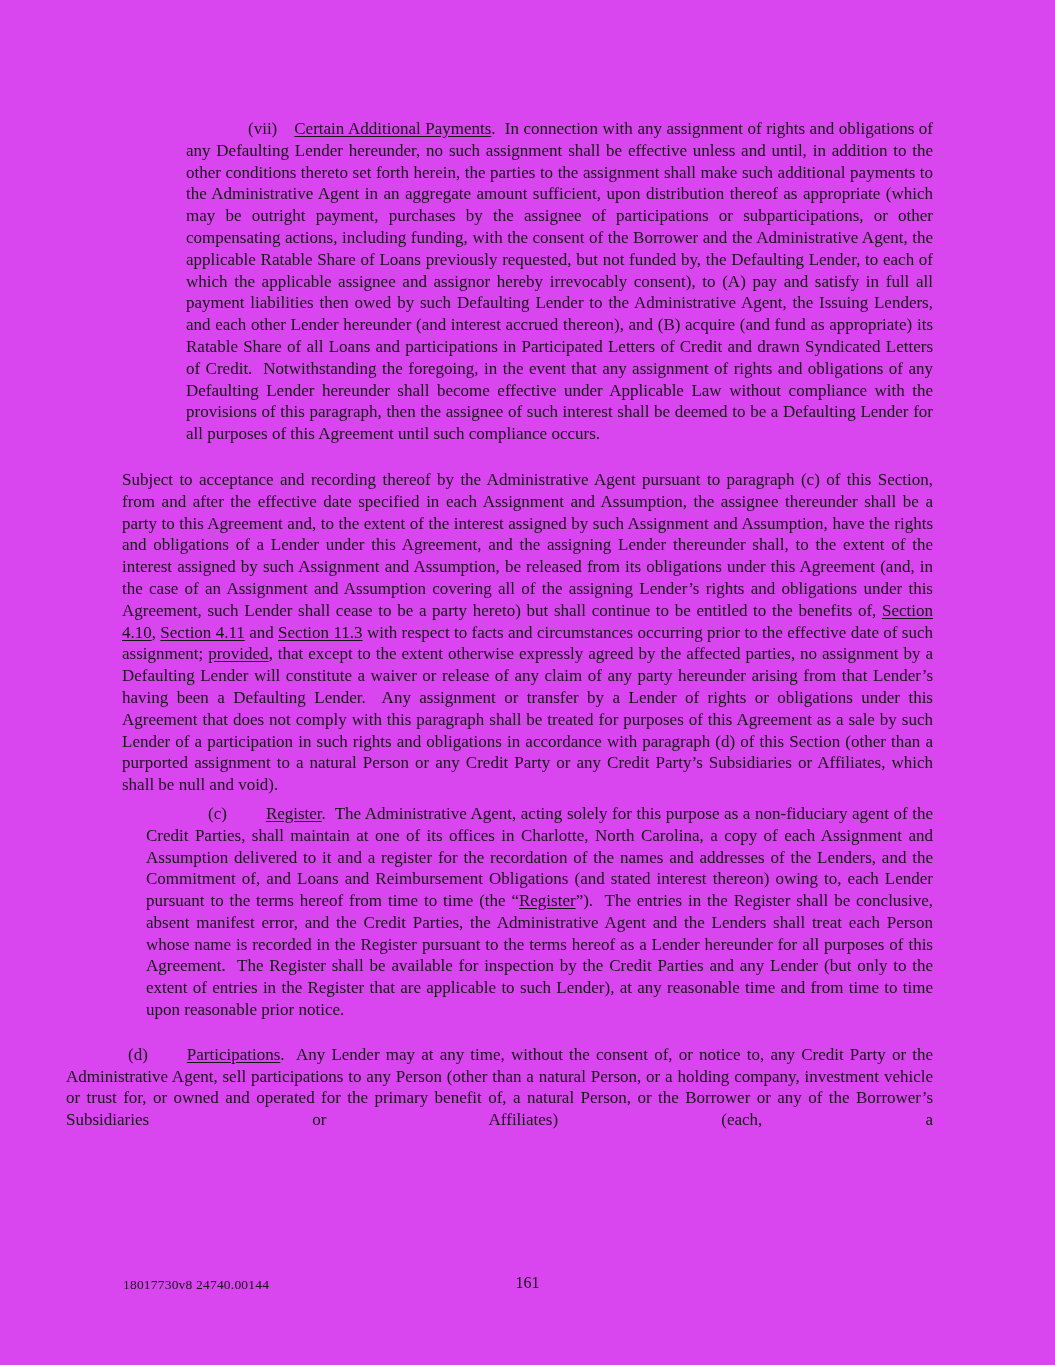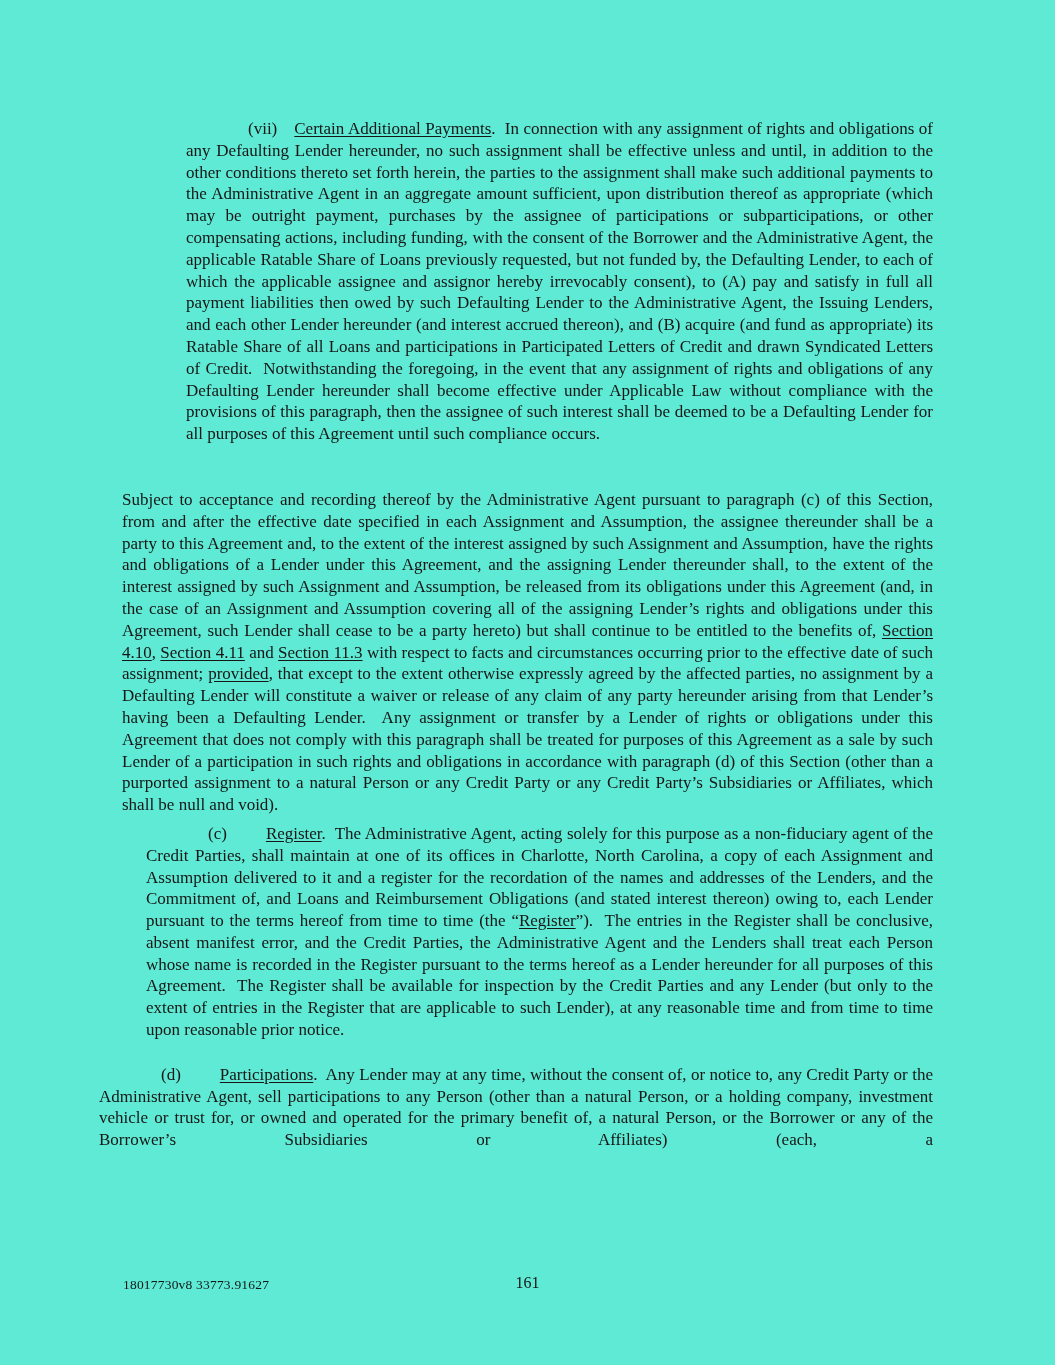--- a/index.html
+++ b/index.html
@@ -4,48 +4,48 @@
 <style>
   html, body {
     margin: 0;
     padding: 0;
     background: #ffffff;
   }
   .page {
     position: relative;
     width: 1055px;
     height: 1365px;
-    background: #5eead4;
+    background: #d946ef;
     font-family: "Liberation Serif", "DejaVu Serif", serif;
     color: #161616;
     overflow: hidden;
   }
   .content {
     padding-top: 118px;
   }
   .para {
     font-size: 17px;
     line-height: 21.8px;
     text-align: justify;
     margin: 0 122px 0 122px;
   }
   .p-vii {
     margin-left: 186px;
     text-indent: 62px;
   }
   .p-subject {
-    margin-top: 44px;
+    margin-top: 24px;
   }
   .p-c {
     margin-left: 146px;
     margin-top: 7px;
     text-indent: 62px;
   }
   .p-d {
-    margin-left: 99px;
+    margin-left: 66px;
     margin-top: 23px;
     text-indent: 62px;
     text-align-last: justify;
   }
   .u {
     text-decoration: underline;
     text-underline-offset: 2px;
   }
   .tab {
     display: inline-block;
@@ -79,16 +79,16 @@
 
 <div class="page">
   <div class="content">
     <p class="para p-vii"><span>(vii)</span><span class="tab"></span><span class="u">Certain Additional Payments</span><span>.&nbsp; In connection with any assignment of rights and obligations of any Defaulting Lender hereunder, no such assignment shall be effective unless and until, in addition to the other conditions thereto set forth herein, the parties to the assignment shall make such additional payments to the Administrative Agent in an aggregate amount sufficient, upon distribution thereof as appropriate (which may be outright payment, purchases by the assignee of participations or subparticipations, or other compensating actions, including funding, with the consent of the Borrower and the Administrative Agent, the applicable Ratable Share of Loans previously requested, but not funded by, the Defaulting Lender, to each of which the applicable assignee and assignor hereby irrevocably consent), to (A) pay and satisfy in full all payment liabilities then owed by such Defaulting Lender to the Administrative Agent, the Issuing Lenders, and each other Lender hereunder (and interest accrued thereon), and (B) acquire (and fund as appropriate) its Ratable Share of all Loans and participations in Participated Letters of Credit and drawn Syndicated Letters of Credit.&nbsp; Notwithstanding the foregoing, in the event that any assignment of rights and obligations of any Defaulting Lender hereunder shall become effective under Applicable Law without compliance with the provisions of this paragraph, then the assignee of such interest shall be deemed to be a Defaulting Lender for all purposes of this Agreement until such compliance occurs.</span></p>
     <p class="para p-subject"><span>Subject to acceptance and recording thereof by the Administrative Agent pursuant to paragraph (c) of this Section, from and after the effective date specified in each Assignment and Assumption, the assignee thereunder shall be a party to this Agreement and, to the extent of the interest assigned by such Assignment and Assumption, have the rights and obligations of a Lender under this Agreement, and the assigning Lender thereunder shall, to the extent of the interest assigned by such Assignment and Assumption, be released from its obligations under this Agreement (and, in the case of an Assignment and Assumption covering all of the assigning Lender’s rights and obligations under this Agreement, such Lender shall cease to be a party hereto) but shall continue to be entitled to the benefits of, </span><span class="u">Section 4.10</span><span>, </span><span class="u">Section 4.11</span><span> and </span><span class="u">Section 11.3</span><span> with respect to facts and circumstances occurring prior to the effective date of such assignment; </span><span class="u">provided</span><span>, that except to the extent otherwise expressly agreed by the affected parties, no assignment by a Defaulting Lender will constitute a waiver or release of any claim of any party hereunder arising from that Lender’s having been a Defaulting Lender.&nbsp; Any assignment or transfer by a Lender of rights or obligations under this Agreement that does not comply with this paragraph shall be treated for purposes of this Agreement as a sale by such Lender of a participation in such rights and obligations in accordance with paragraph (d) of this Section (other than a purported assignment to a natural Person or any Credit Party or any Credit Party’s Subsidiaries or Affiliates, which shall be null and void).</span></p>
     <p class="para p-c"><span>(c)</span><span class="tab"></span><span class="u">Register</span><span>.&nbsp; The Administrative Agent, acting solely for this purpose as a non-fiduciary agent of the Credit Parties, shall maintain at one of its offices in Charlotte, North Carolina, a copy of each Assignment and Assumption delivered to it and a register for the recordation of the names and addresses of the Lenders, and the Commitment of, and Loans and Reimbursement Obligations (and stated interest thereon) owing to, each Lender pursuant to the terms hereof from time to time (the “</span><span class="u">Register</span><span>”).&nbsp; The entries in the Register shall be conclusive, absent manifest error, and the Credit Parties, the Administrative Agent and the Lenders shall treat each Person whose name is recorded in the Register pursuant to the terms hereof as a Lender hereunder for all purposes of this Agreement.&nbsp; The Register shall be available for inspection by the Credit Parties and any Lender (but only to the extent of entries in the Register that are applicable to such Lender), at any reasonable time and from time to time upon reasonable prior notice.</span></p>
     <p class="para p-d"><span>(d)</span><span class="tab"></span><span class="u">Participations</span><span>.&nbsp; Any Lender may at any time, without the consent of, or notice to, any Credit Party or the Administrative Agent, sell participations to any Person (other than a natural Person, or a holding company, investment vehicle or trust for, or owned and operated for the primary benefit of, a natural Person, or the Borrower or any of the Borrower’s Subsidiaries or Affiliates) (each, a</span></p>
   </div>
 
   <div class="footer">
-    <span class="doc-number">18017730v8 33773.91627</span>
+    <span class="doc-number">18017730v8 24740.00144</span>
     <span class="page-number">161</span>
   </div>
 </div>
 
 </body></html>

